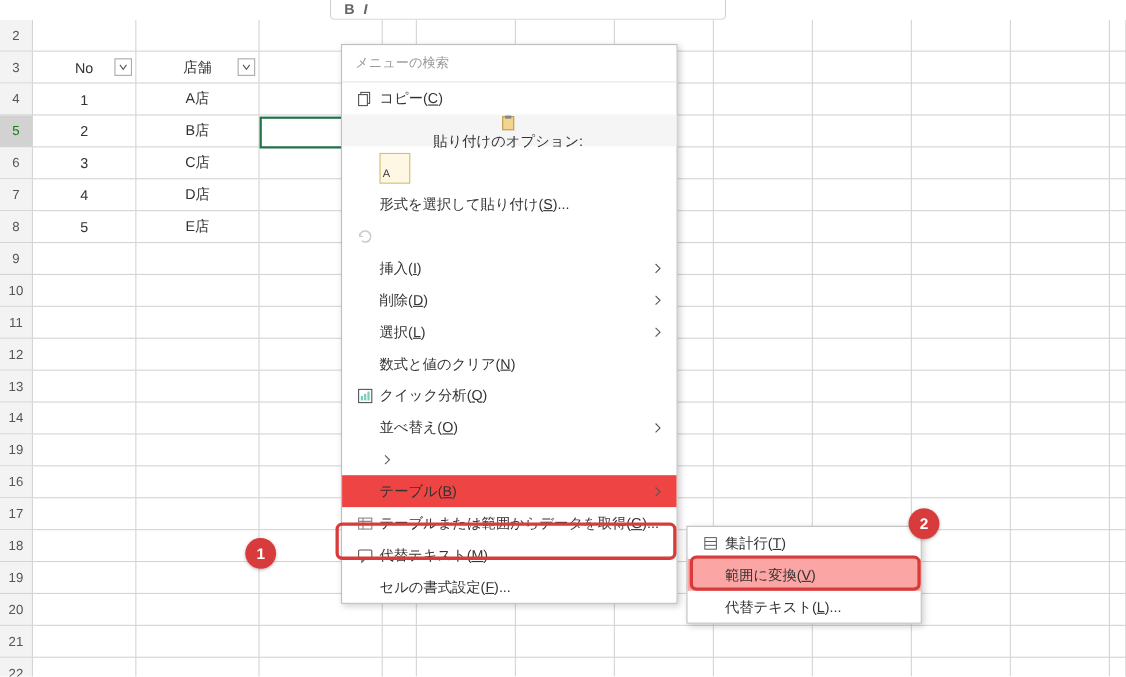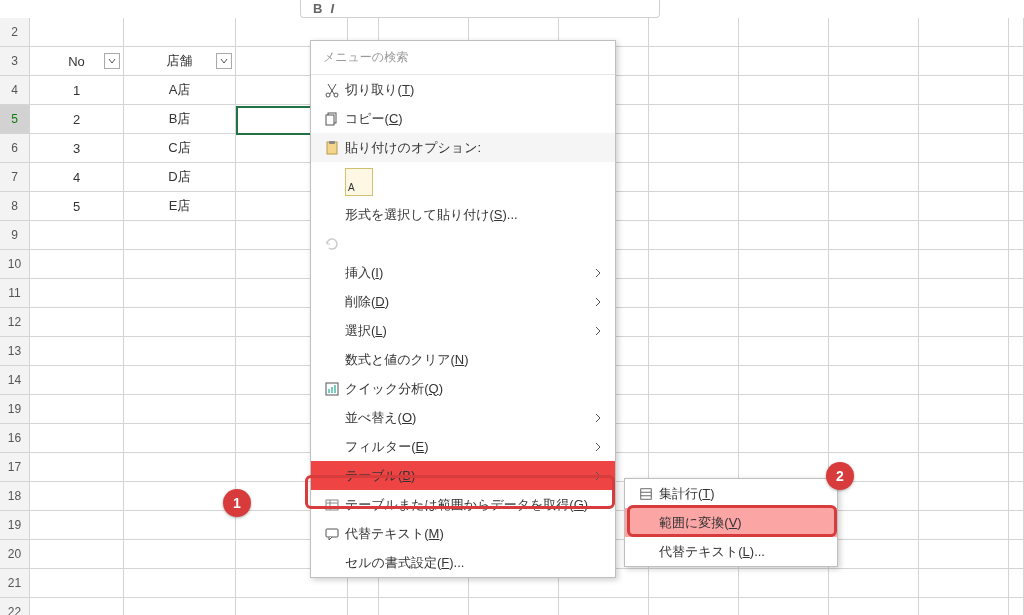--- a/index.html
+++ b/index.html
@@ -139,20 +139,21 @@
   display: flex;
   align-items: center;
   justify-content: center;
 }
 .cm-arrow svg { width: 6px; height: 10px; }
 .cm-item.hover {
   background: #ef4444;
 }
 .cm-section-bg {
   background: #f5f5f5;
+  flex-direction: column;
 }
 .paste-row {
   align-items: flex-start;
   padding-top: 4px;
 }
 .paste-option-icon {
   width: 28px; height: 28px;
   border: 1px solid #d0c070;
   background: #fdf7e3;
   margin-left: 26px;
@@ -383,30 +384,20 @@
       <div class="gridline-v" style="left: 918px;"></div>
       <div class="gridline-v" style="left: 1008px;"></div>
     </div>
 
   <div class="selected-cell-border" style="top:106px;left:236px;width:110px;height:29px;"></div>
 </div>
 
 <div class="context-menu">
   <div class="cm-search">メニューの検索</div>
 
-  <div class="cm-item">
-    <span class="cm-icon">
-      <svg viewBox="0 0 16 16" width="16" height="16">
-          <path d="M4 2 L10 12 M12 2 L6 12" stroke="#555" stroke-width="1" fill="none"></path>
-          <circle cx="4" cy="13" r="2" fill="none" stroke="#555"></circle>
-          <circle cx="12" cy="13" r="2" fill="none" stroke="#555"></circle>
-        </svg>
-    </span>
-    <span class="cm-label"><span>切り取り(</span><span class="u">T</span><span>)</span></span>
-  </div>
 
   <div class="cm-item">
     <span class="cm-icon">
       <svg viewBox="0 0 16 16" width="16" height="16">
           <rect x="4" y="2" width="8" height="10" fill="none" stroke="#555"></rect>
           <rect x="2" y="4" width="8" height="10" fill="#fff" stroke="#555"></rect>
         </svg>
     </span>
     <span class="cm-label"><span>コピー(</span><span class="u">C</span><span>)</span></span>
   </div>
@@ -493,21 +484,20 @@
     <span class="cm-label"><span>並べ替え(</span><span class="u">O</span><span>)</span></span>
     <span class="cm-arrow">
         <svg viewBox="0 0 6 10">
           <path d="M1 1 L5 5 L1 9" fill="none" stroke="#555"></path>
         </svg>
       </span>
   </div>
 
   <div class="cm-item">
     <span class="cm-icon"></span>
-    <span class="cm-label"><span>フィルター(</span><span class="u">E</span><span>)</span></span>
     <span class="cm-arrow">
         <svg viewBox="0 0 6 10">
           <path d="M1 1 L5 5 L1 9" fill="none" stroke="#555"></path>
         </svg>
       </span>
   </div>
 
   <div class="cm-item hover">
     <span class="cm-icon"></span>
     <span class="cm-label"><span>テーブル(</span><span class="u">B</span><span>)</span></span>

